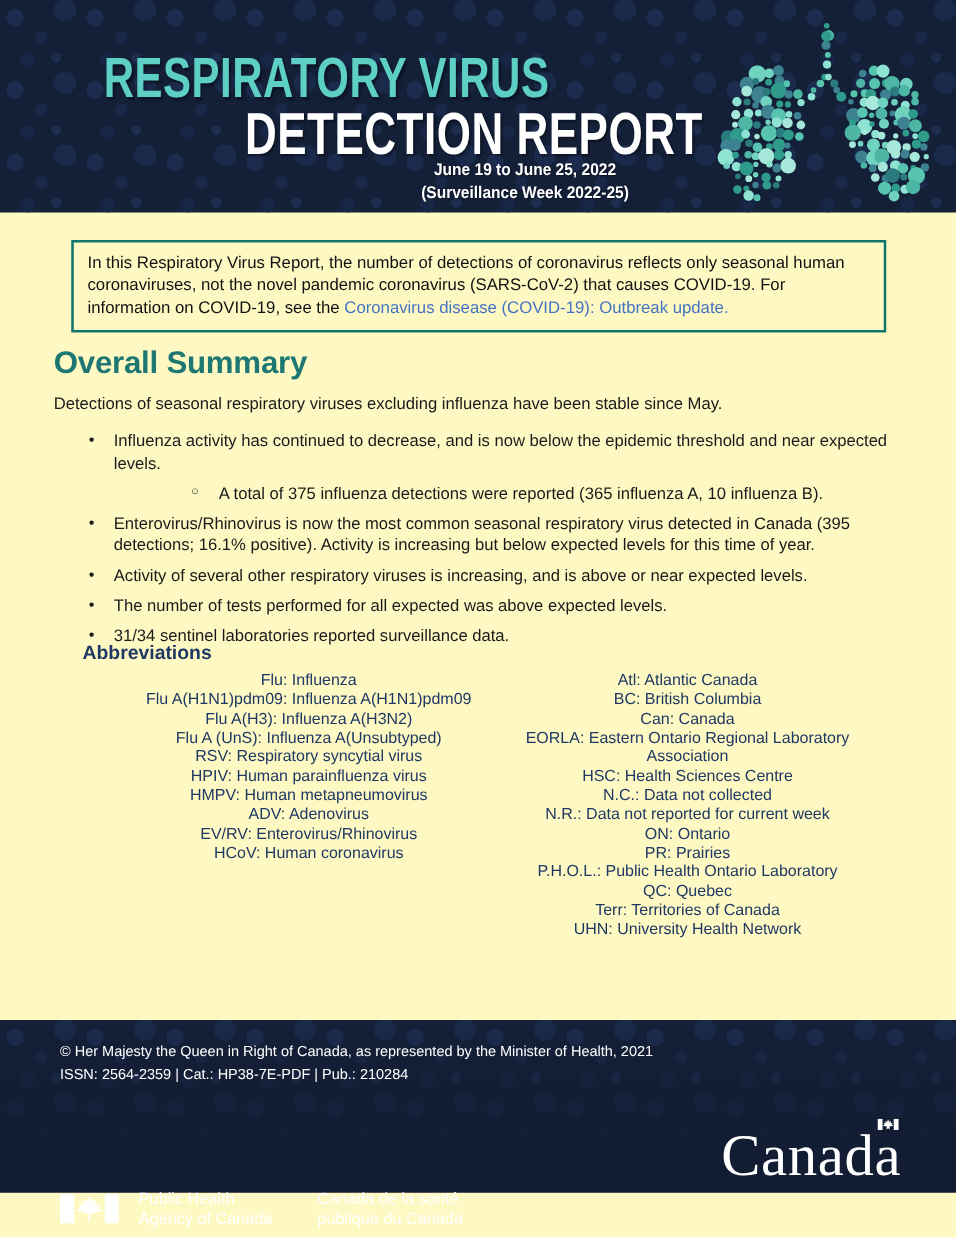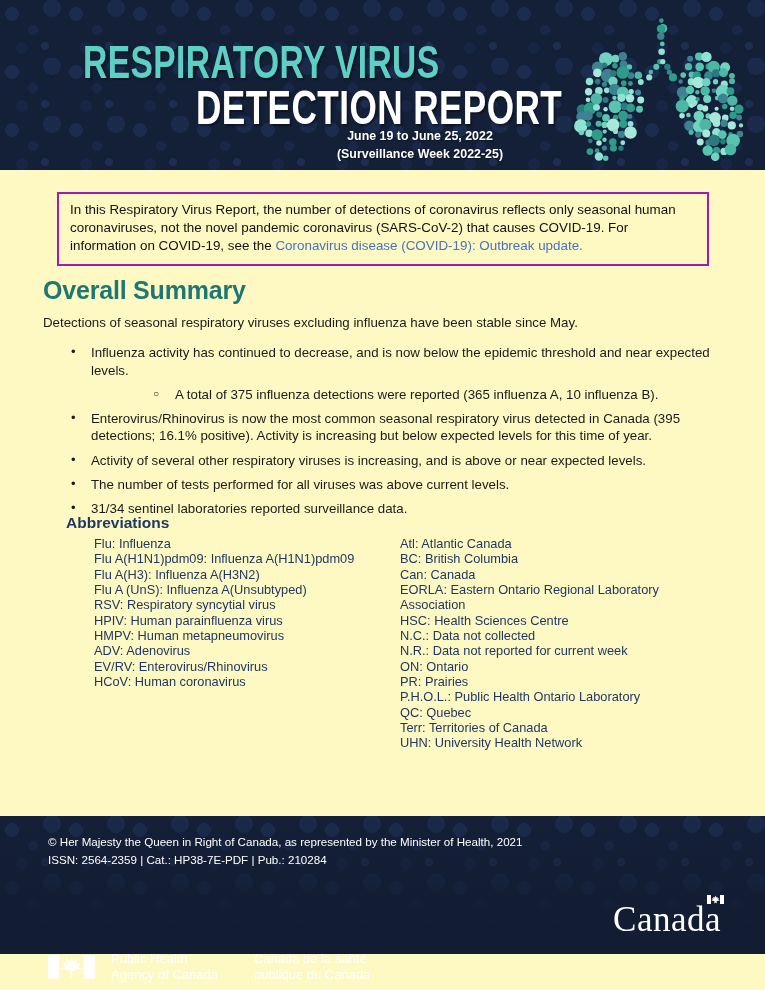--- a/index.html
+++ b/index.html
@@ -23,42 +23,42 @@
   .title-line2{position:absolute;left:196px;top:84px;font-size:44px;font-weight:700;
     color:#ffffff;letter-spacing:.5px;white-space:nowrap;line-height:1;
     transform:scaleX(.8) scaleY(1.08);transform-origin:left top;
     text-shadow:2px 2px 2px rgba(0,0,0,.4);}
   .banner-dates{position:absolute;left:300px;top:127px;width:240px;text-align:center;
     color:#ffffff;font-weight:700;font-size:13.5px;line-height:18px;
     text-shadow:1px 1px 1px rgba(0,0,0,.4);transform:scaleX(.92);transform-origin:center top;}
   .lungs{position:absolute;left:565px;top:16px;width:192px;height:150px;}
 
   
-  .notice{position:absolute;left:57px;top:192px;width:626px;border:2px solid #a21caf;
+  .notice{position:absolute;left:57px;top:192px;width:626px;border:2px solid #0f766e;
     padding:7px 11px 9px 11px;font-size:13.4px;line-height:1.34;color:#111;}
   .notice a{color:#4573c4;text-decoration:none;}
 
   
   .summary{position:absolute;left:43px;top:276px;width:686px;}
   .summary h1{margin:0;font-size:25px;font-weight:700;color:#1e7772;letter-spacing:-.2px;}
   .summary .intro{margin-top:9px;font-size:13.3px;line-height:1.3;}
   .bullets{margin-top:13px;}
   .b{position:relative;font-size:13.3px;line-height:1.3;margin-bottom:7px;}
   .b.l1{padding-left:48px;}
   .b.l2{padding-left:132px;margin-bottom:7px;}
   .b .m{position:absolute;font-size:13px;}
   .b.l1 .m{left:28px;top:0;}
   .b.l1 .m::before{content:"\2022";}
   .b.l2 .m{left:110px;top:1px;font-size:10px;}
   .b.l2 .m::before{content:"\25CB";}
 
   
   .abbr{position:absolute;left:66px;top:514px;width:670px;color:#1f3864;}
   .abbr h2{margin:0;font-size:15.5px;font-weight:700;color:#1f3864;}
-  .abbr-cols{display:flex;margin-top:4px;}
+  .abbr-cols{display:flex;margin-top:4px;text-align:center;}
   .abbr-col1{margin-left:28px;width:306px;}
   .abbr-col2{width:300px;}
   .abbr-item{font-size:12.8px;line-height:1.2;}
 
   
   .footer{position:absolute;left:0;top:816px;width:765px;height:138px;
     background-color:#142038;
     background-image:
       linear-gradient(to bottom, rgba(20,32,56,0) 0%, rgba(18,28,50,.9) 75%, #121c32 100%),
       radial-gradient(circle 7px at 12px 14px, #1c2c4e 97%, transparent),
@@ -68,21 +68,21 @@
       radial-gradient(circle 6px at 22px 48px, #182645 97%, transparent);
     background-size:100% 100%,64px 58px,64px 58px,64px 58px,64px 58px,64px 58px;
     color:#ffffff;}
   .copyright{position:absolute;left:48px;top:19px;font-size:11.6px;line-height:1.2;}
   .issn{position:absolute;left:48px;top:37px;font-size:11.6px;line-height:1.2;}
   .signature{position:absolute;left:48px;top:95px;display:flex;align-items:center;margin-top:40px;}
   .sig-flag{width:47px;height:24px;margin-right:16px;flex:0 0 auto;}
   .sig-text{font-size:13px;line-height:1.22;}
   .sig-text.fr{margin-left:36px;}
   .wordmark{position:absolute;right:44px;top:86px;font-family:"Liberation Serif",serif;
-    font-size:35px;color:#ffffff;letter-spacing:.5px;line-height:1;}
+    font-size:47px;color:#ffffff;letter-spacing:.5px;line-height:1;}
   .wordmark .a-flag{position:relative;display:inline-block;}
   .wordmark .a-flag svg{position:absolute;top:-7px;left:2px;width:17px;height:9px;}
 </style>
 </head>
 <body>
 
 <div class="page">
 
   <div class="banner">
     <div class="title-line1">RESPIRATORY VIRUS</div>
@@ -266,21 +266,21 @@
   </div>
 
   <div class="summary">
     <h1>Overall Summary</h1>
     <div class="intro">Detections of seasonal respiratory viruses excluding influenza have been stable since May.</div>
     <div class="bullets">
       <div class="b l1"><span class="m"></span><span>Influenza activity has continued to decrease, and is now below the epidemic threshold and near expected levels.</span></div>
       <div class="b l2"><span class="m"></span><span>A total of 375 influenza detections were reported (365 influenza A, 10 influenza B).</span></div>
       <div class="b l1"><span class="m"></span><span>Enterovirus/Rhinovirus is now the most common seasonal respiratory virus detected in Canada (395 detections; 16.1% positive). Activity is increasing but below expected levels for this time of year.</span></div>
       <div class="b l1"><span class="m"></span><span>Activity of several other respiratory viruses is increasing, and is above or near expected levels.</span></div>
-      <div class="b l1"><span class="m"></span><span>The number of tests performed for all viruses was above current levels.</span></div>
+      <div class="b l1"><span class="m"></span><span>The number of tests performed for all expected was above expected levels.</span></div>
       <div class="b l1"><span class="m"></span><span>31/34 sentinel laboratories reported surveillance data.</span></div>
     </div>
   </div>
 
   <div class="abbr">
     <h2>Abbreviations</h2>
     <div class="abbr-cols">
       <div class="abbr-col1">
         <div class="abbr-item">Flu: Influenza</div>
         <div class="abbr-item">Flu A(H1N1)pdm09: Influenza A(H1N1)pdm09</div>

